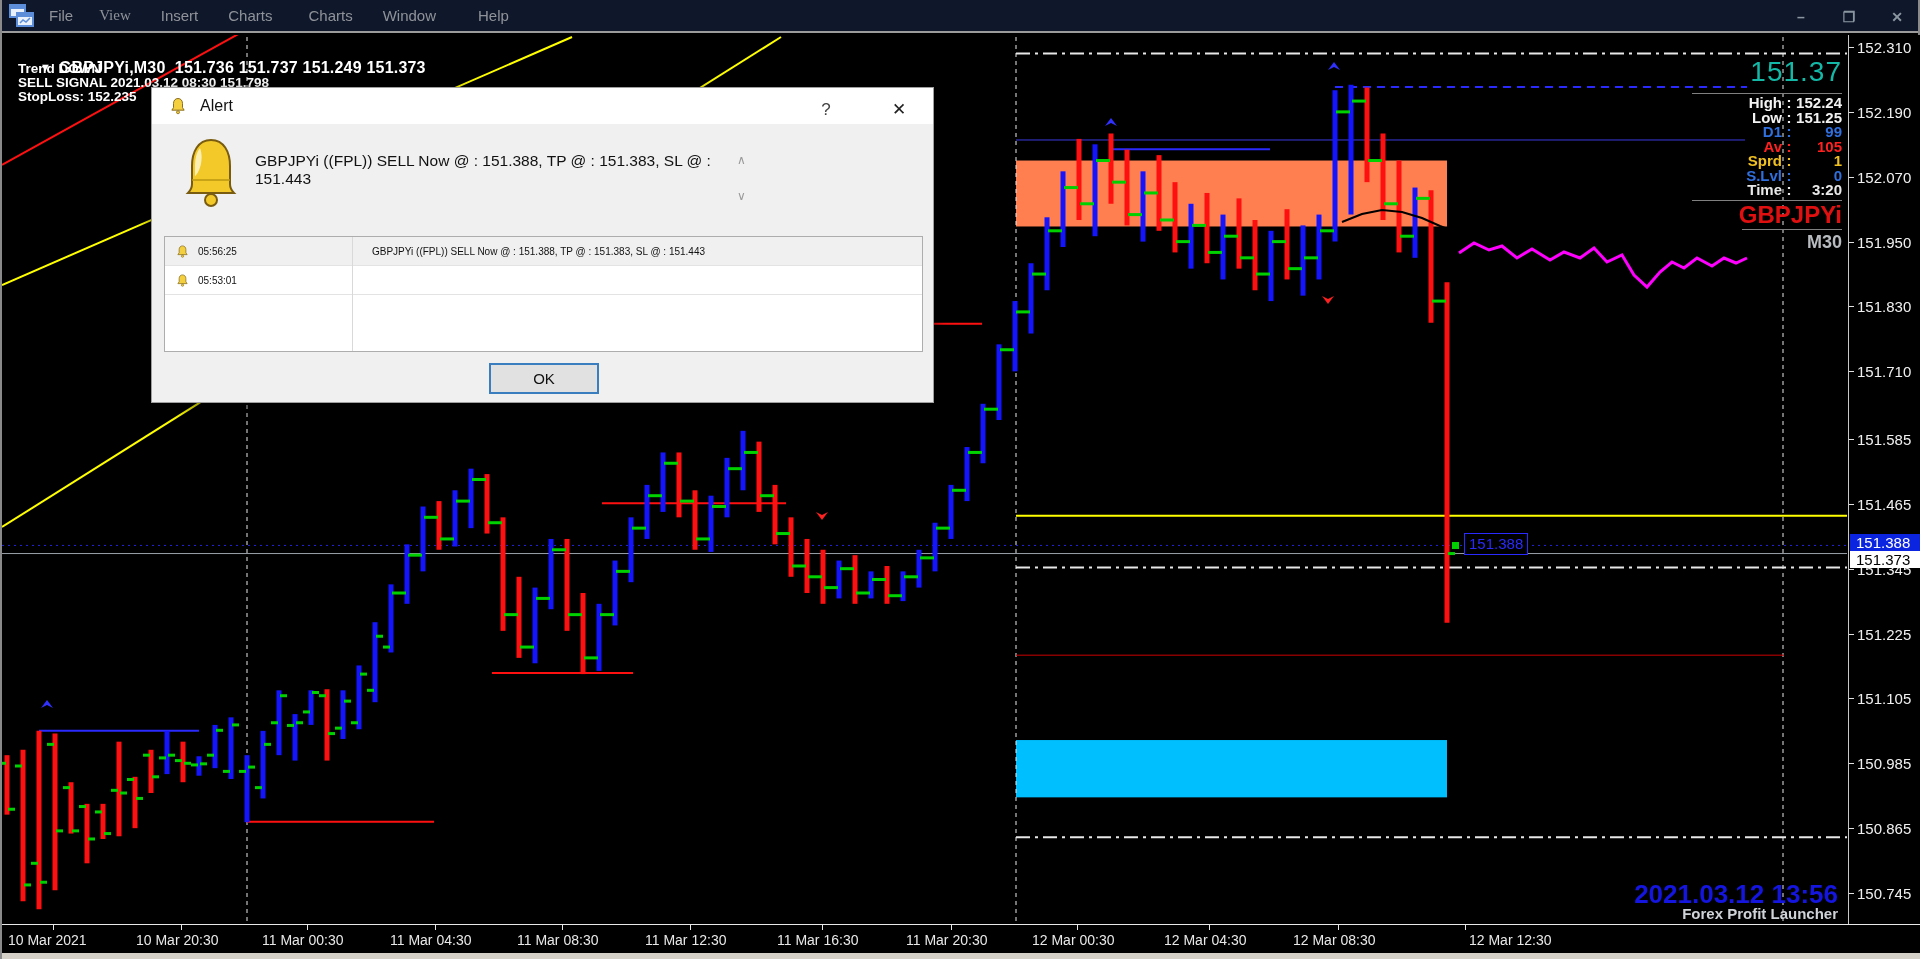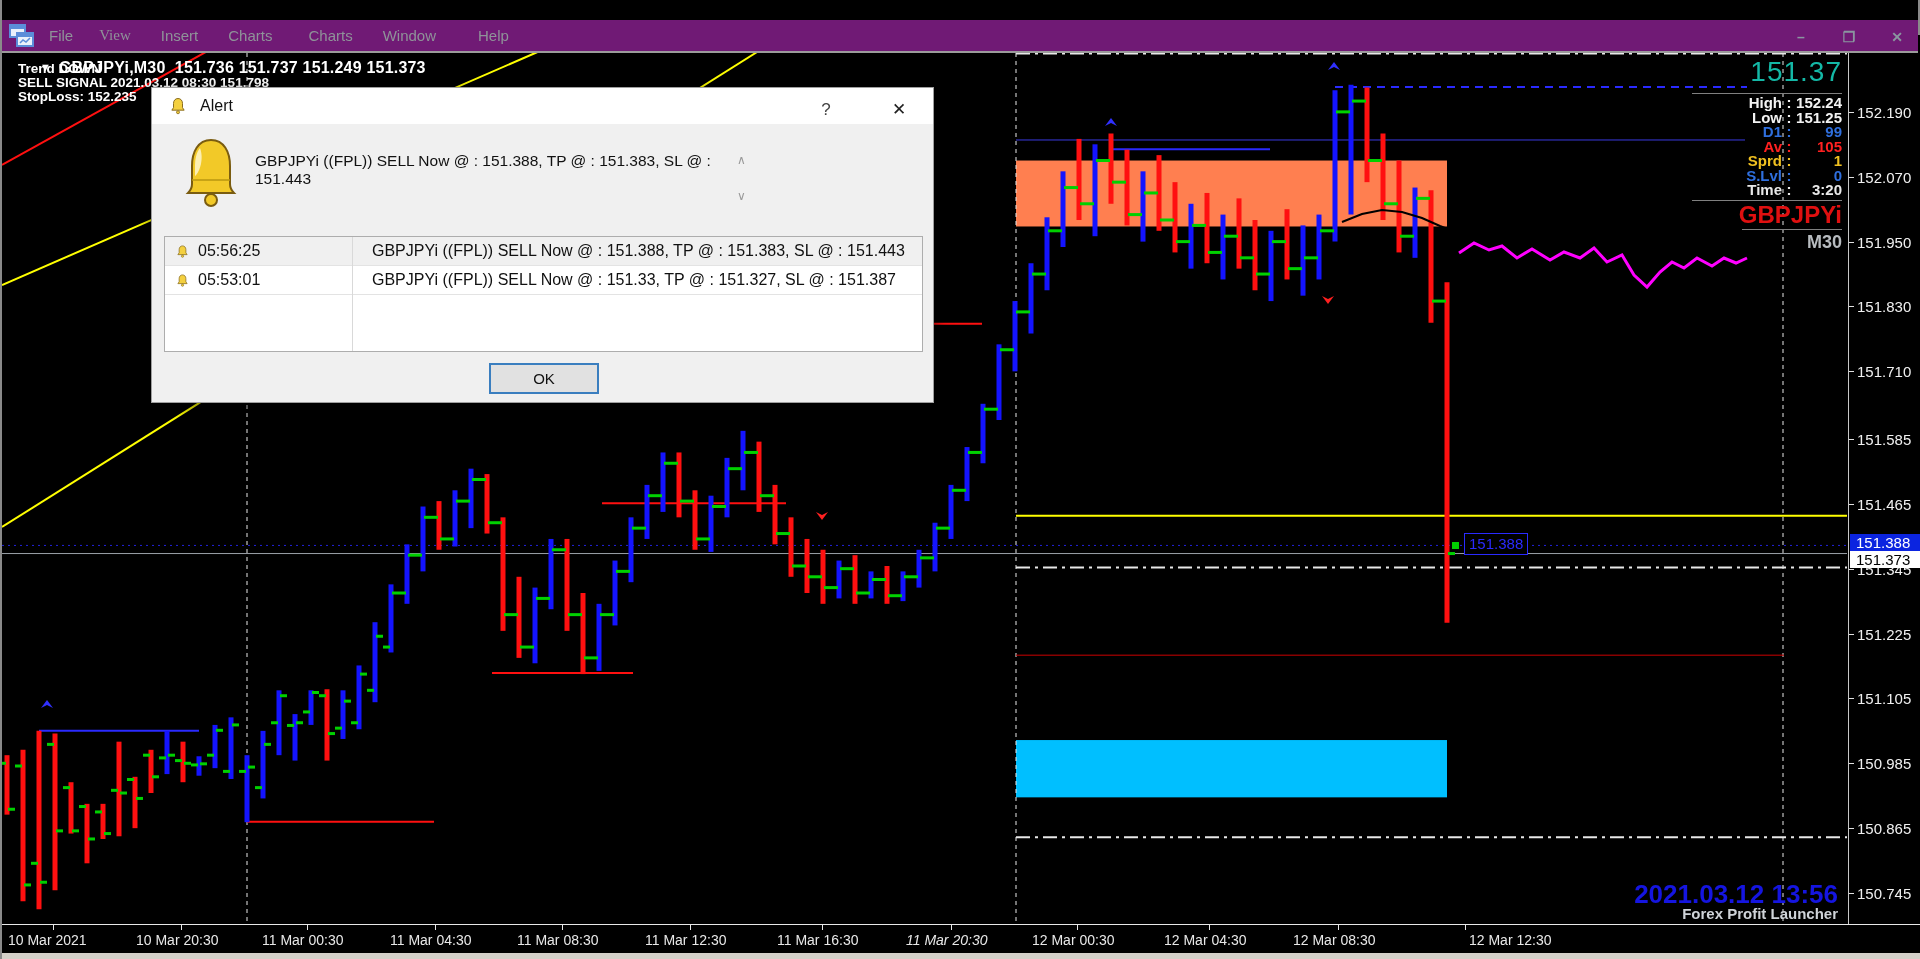--- a/index.html
+++ b/index.html
@@ -3,22 +3,22 @@
 <meta charset="utf-8">
 <style>
   * { margin:0; padding:0; box-sizing:border-box; }
   html,body { width:1920px; height:959px; background:#000; overflow:hidden;
               font-family:"Liberation Sans", sans-serif; }
   .app { position:relative; width:1920px; height:959px; background:#000;
          border-left:2px solid #8a8a8a; border-right:2px solid #8a8a8a; }
 
   
   .menubar { position:absolute; left:0; top:0; width:100%; height:33px;
-             background:#701a75; border-bottom:2px solid #9b9b9b;
-             display:flex; align-items:center; z-index:5;margin-top:20px; }
+             background:#0f172a; border-bottom:2px solid #9b9b9b;
+             display:flex; align-items:center; z-index:5; }
   .app-icon { width:26px; height:24px; margin-left:7px; display:inline-block; }
   .menu-item { color:#8f9399; font-size:15px; cursor:default; }
   .m0{margin-left:14px;} .m1{margin-left:26px;font-family:Liberation Serif, serif;} .m2{margin-left:30px;}
   .m3{margin-left:30px;} .m4{margin-left:36px;} .m5{margin-left:30px;} .m6{margin-left:42px;}
   .win-controls { position:absolute; right:10px; top:0; height:33px; display:flex; align-items:center; gap:26px; }
   .win-btn { color:#8a96a0; font-size:14px; font-weight:bold; width:22px; text-align:center; cursor:default; }
 
   
   .chart-area { position:absolute; left:0; top:35px; width:1920px; height:924px; background:#000; }
   #chart-svg { position:absolute; left:0; top:0; z-index:1; }
@@ -75,21 +75,21 @@
               color:#444; font-size:17px; line-height:28px; cursor:default;}
   .dlg-close { position:absolute; right:18px; top:8px; width:32px; height:28px; text-align:center;
                color:#222; font-size:17px; line-height:28px; cursor:default;}
   .dlg-msgrow { position:relative; height:104px; }
   .bell-big { position:absolute; left:28px; top:12px; width:62px; height:72px; }
   .dlg-msg { position:absolute; left:103px; top:28px; width:470px; font-size:15.5px; color:#111; }
   .spin { position:absolute; left:585px; color:#9a9a9a; font-size:12px; line-height:12px; }
   .spin.up { top:30px; } .spin.dn { top:66px; }
   .alert-table { position:absolute; left:12px; top:148px; width:759px; height:116px;
                  background:#fff; border:1px solid #adadad; }
-  .a-row { display:flex; align-items:center; height:29px; font-size:16px; color:#111;
+  .a-row { display:flex; align-items:center; height:29px; font-size:10px; color:#111;
            border-bottom:1px solid #e3e3e3; position:relative;}
   .a-row.sel { background:#f0f0f0; }
   .a-row .bell-xs { width:15px; height:15px; margin-left:10px; }
   .a-row .t { margin-left:8px; width:150px; }
   .a-row .m { margin-left:24px; white-space:nowrap; }
   .col-divider { position:absolute; left:187px; top:0; width:1px; height:114px; background:#d9d9d9; }
   .ok-btn { position:absolute; left:337px; top:275px; width:110px; height:31px;
             background:#e1e1e1; border:2px solid #3a7ebf; font-size:15px; color:#111;
             font-family:"Liberation Sans",sans-serif; }
 </style>
@@ -530,21 +530,21 @@
         <div class="tlabel" style="left: 260px;">11 Mar 00:30</div>
         <div class="ttick" style="left: 433px;"></div>
         <div class="tlabel" style="left: 388px;">11 Mar 04:30</div>
         <div class="ttick" style="left: 560px;"></div>
         <div class="tlabel" style="left: 515px;">11 Mar 08:30</div>
         <div class="ttick" style="left: 688px;"></div>
         <div class="tlabel" style="left: 643px;">11 Mar 12:30</div>
         <div class="ttick" style="left: 820px;"></div>
         <div class="tlabel" style="left: 775px;">11 Mar 16:30</div>
         <div class="ttick" style="left: 949px;"></div>
-        <div class="tlabel" style="left: 904px; font-style: italic;">11 Mar 20:30</div>
+        <div class="tlabel" style="left: 904px;">11 Mar 20:30</div>
         <div class="ttick" style="left: 1075px;"></div>
         <div class="tlabel" style="left: 1030px;">12 Mar 00:30</div>
         <div class="ttick" style="left: 1207px;"></div>
         <div class="tlabel" style="left: 1162px;">12 Mar 04:30</div>
         <div class="ttick" style="left: 1336px;"></div>
         <div class="tlabel" style="left: 1291px;">12 Mar 08:30</div>
         <div class="ttick" style="left: 1463px;"></div>
         <div class="tlabel" style="left: 1467px;">12 Mar 12:30</div>
       </div>
   </div>
@@ -588,19 +588,18 @@
         <span class="m">GBPJPYi ((FPL))  SELL Now @ : 151.388, TP @ : 151.383, SL @ : 151.443</span>
       </div>
       <div class="a-row">
         <span class="bell-xs">
           <svg width="15" height="15" viewBox="0 0 24 24">
               <path d="M12 3c-3.2 0-5.4 2.4-5.4 6v5l-2 3h14.8l-2-3V9c0-3.6-2.2-6-5.4-6z" fill="#f4d03f" stroke="#8a6d1f" stroke-width="1.2"></path>
               <circle cx="12" cy="19.5" r="1.8" fill="#f4d03f" stroke="#8a6d1f"></circle>
             </svg>
         </span>
         <span class="t">05:53:01</span>
-        <span class="m">GBPJPYi ((FPL))  SELL Now @ : 151.33, TP @ : 151.327, SL @ : 151.387</span>
       </div>
       <div class="col-divider"></div>
     </div>
     <button class="ok-btn">OK</button>
   </div>
 </div>
 
 </body></html>

